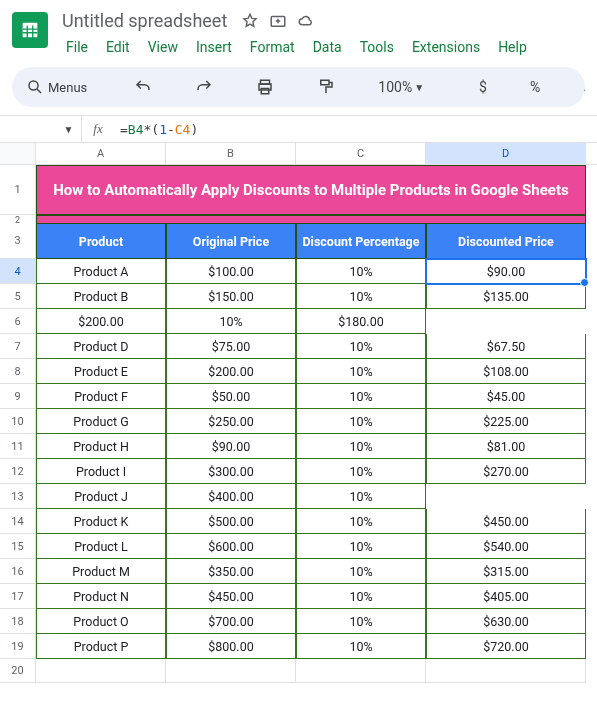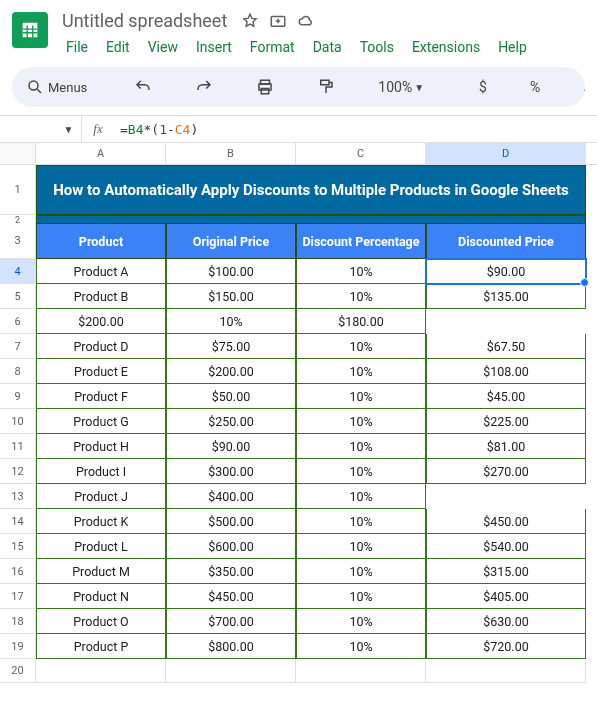--- a/index.html
+++ b/index.html
@@ -168,21 +168,21 @@
   .cell {
     border-right: 1px solid #e0e0e0;
     border-bottom: 1px solid #e0e0e0;
     display:flex; align-items:center; justify-content:center;
     font-size: 12.5px;
     color:#202124;
     position: relative;
   }
 
   .title-cell {
-    background: #0369a1;
+    background: #ec4899;
     color: #fff;
     font-weight: 700;
     font-size: 15px;
     text-align: center;
     line-height: 1.35;
     padding: 6px 8px;
     border: 1px solid #274e13;
   }
   .header-cell {
     background: #3b82f6;

